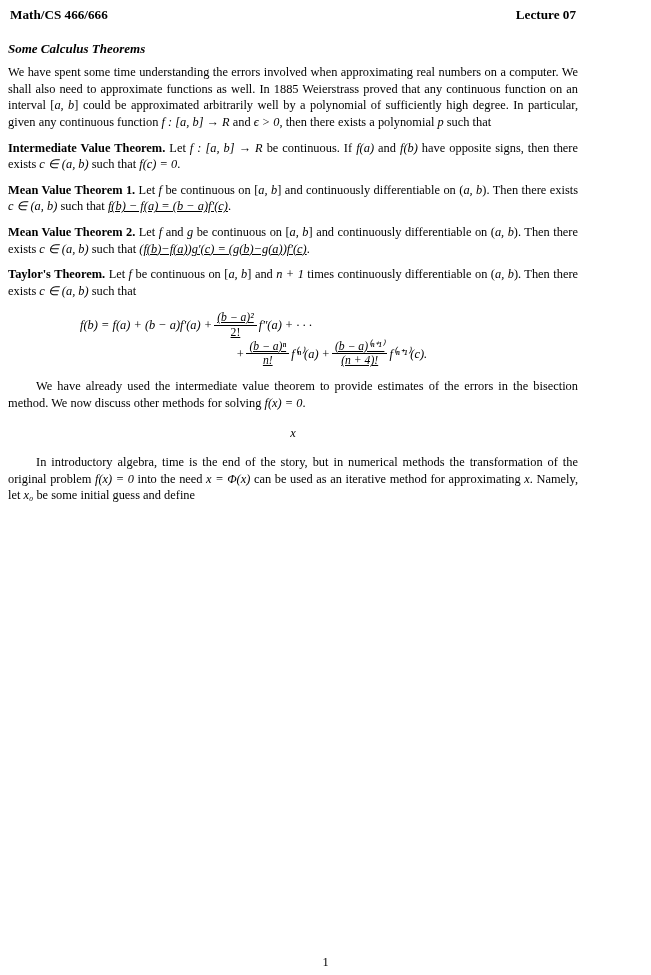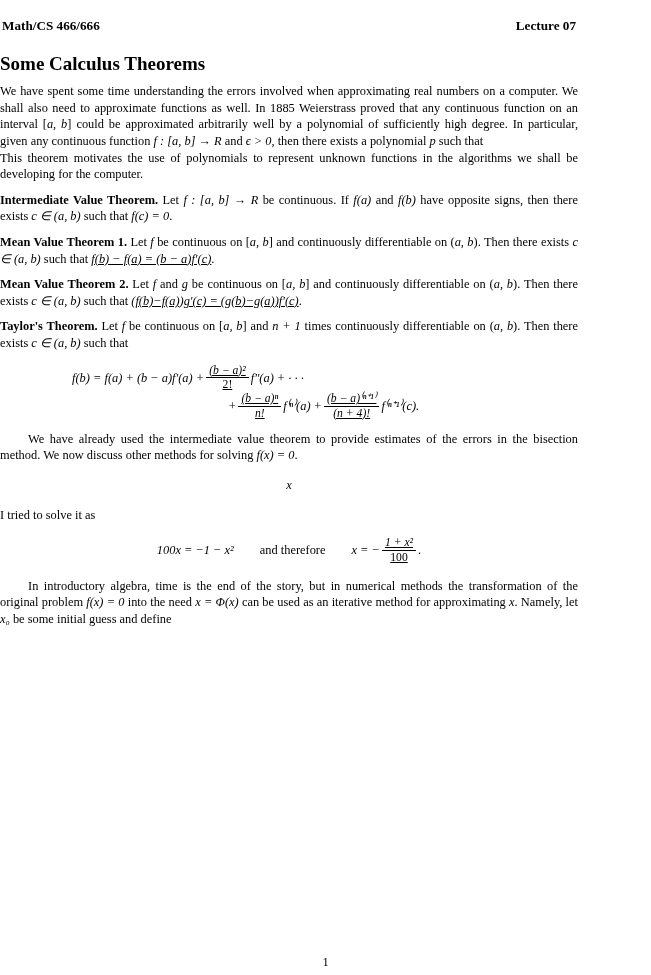--- a/index.html
+++ b/index.html
@@ -11,38 +11,38 @@
     width: 651px;
     height: 975px;
     font-family: "Liberation Serif", serif;
     color: #000000;
     font-size: 12.4px;
     line-height: 1.34;
     position: relative;
     overflow: hidden;
   }
   .page {
-    padding: 6px 0 0 0;
+    padding: 6px 0 0 8px;
     width: 578px;
     box-sizing: border-box;
-    margin-top: 11px;
   }
   .header {
     display: flex;
     justify-content: space-between;
     align-items: baseline;
     font-weight: bold;
     font-size: 13.2px;
     padding: 0 2px 0 2px;
     margin-bottom: 16px;
   }
   .section-title {
     font-weight: bold;
-    font-size: 19px;
+    font-size: 13px;
     margin: 0 0 7px 0;
+    font-style: italic;
   }
   p {
     margin: 0 0 0 0;
     text-align: justify;
     text-justify: inter-word;
   }
   p.body {
     margin-bottom: 0;
   }
   .indent {
@@ -121,21 +121,20 @@
   <div class="header">
     <span>Math/CS 466/666</span>
     <span>Lecture 07</span>
   </div>
 
   <div class="section-title">Some Calculus Theorems</div>
 
   <p class="body"><span>We have spent some time understanding the errors involved when approximating real numbers on a computer. We shall also need to approximate functions as well. In 1885 Weierstrass proved that any continuous function on an interval [</span><i>a, b</i><span>] could be approximated arbitrarily well by a polynomial of sufficiently high degree. In particular, given any continuous function </span><i>f : [a, b] → R</i><span> and </span><i>ϵ &gt; 0</i><span>, then there exists a polynomial </span><i>p</i><span> such that</span></p>
 
 
-  <p class="body">This theorem motivates the use of polynomials to represent unknown functions in the algorithms we shall be developing for the computer.</p>
 
 
   <p class="body gap"><span class="theorem-head">Intermediate Value Theorem.</span><span> Let </span><i>f : [a, b] → R</i><span> be continuous. If </span><i>f(a)</i><span> and </span><i>f(b)</i><span> have opposite signs, then there exists </span><i>c ∈ (a, b)</i><span> such that </span><i>f(c) = 0</i><span>.</span></p>
 
   <p class="body gap"><span class="theorem-head">Mean Value Theorem 1.</span><span> Let </span><i>f</i><span> be continuous on [</span><i>a, b</i><span>] and continuously differentiable on (</span><i>a, b</i><span>). Then there exists </span><i>c ∈ (a, b)</i><span> such that </span><i class="nowrap">f(b) − f(a) = (b − a)f′(c)</i><span>.</span></p>
 
   <p class="body gap"><span class="theorem-head">Mean Value Theorem 2.</span><span> Let </span><i>f</i><span> and </span><i>g</i><span> be continuous on [</span><i>a, b</i><span>] and continuously differentiable on (</span><i>a, b</i><span>). Then there exists </span><i>c ∈ (a, b)</i><span> such that </span><i class="nowrap">(f(b)−f(a))g′(c) = (g(b)−g(a))f′(c)</i><span>.</span></p>
 
   <p class="body gap"><span class="theorem-head">Taylor's Theorem.</span><span> Let </span><i>f</i><span> be continuous on [</span><i>a, b</i><span>] and </span><i>n + 1</i><span> times continuously differentiable on (</span><i>a, b</i><span>). Then there exists </span><i>c ∈ (a, b)</i><span> such that</span></p>
 
@@ -148,25 +147,21 @@
     </div>
   </div>
 
   <p class="body indent gap"><span>We have already used the intermediate value theorem to provide estimates of the errors in the bisection method. We now discuss other methods for solving </span><i>f(x) = 0</i><span>.</span></p>
 
 
   <div class="eqn">
     <i>x</i>
   </div>
 
-  <p class="body">I tried to solve it as</p>
 
-  <div class="eqn">
-    <i>100x = −1 − x²</i><span class="eqn-gap"></span><span class="up">and therefore</span><span class="eqn-gap"></span><i>x = −</i><span class="frac"><span class="num it">1 + x²</span><span class="den up">100</span></span><span>.</span>
-  </div>
 
 
   <p class="body indent"><span>In introductory algebra, time is the end of the story, but in numerical methods the transformation of the original problem </span><i>f(x) = 0</i><span> into the need </span><i>x = Φ(x)</i><span> can be used as an iterative method for approximating </span><i>x</i><span>. Namely, let </span><i>x₀</i><span> be some initial guess and define</span></p>
 
 
 </div>
 
 <div class="pagenum">1</div>
 
 </body></html>

